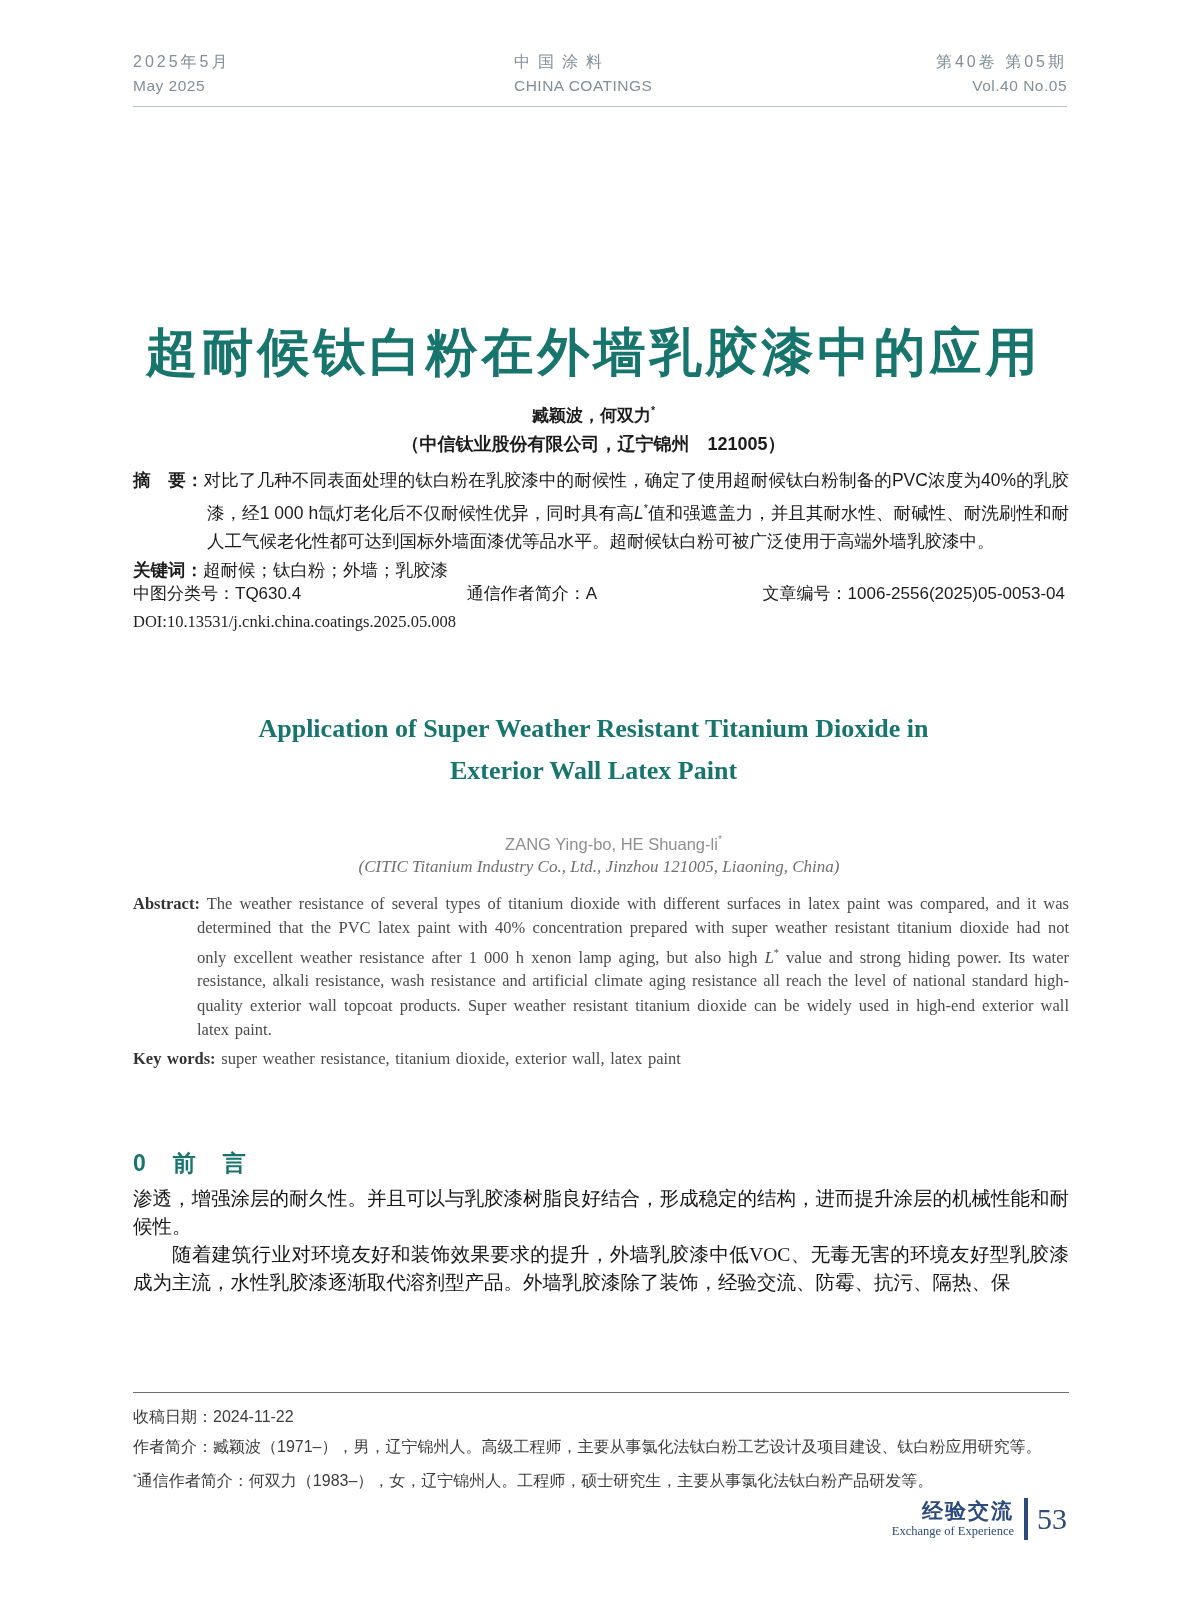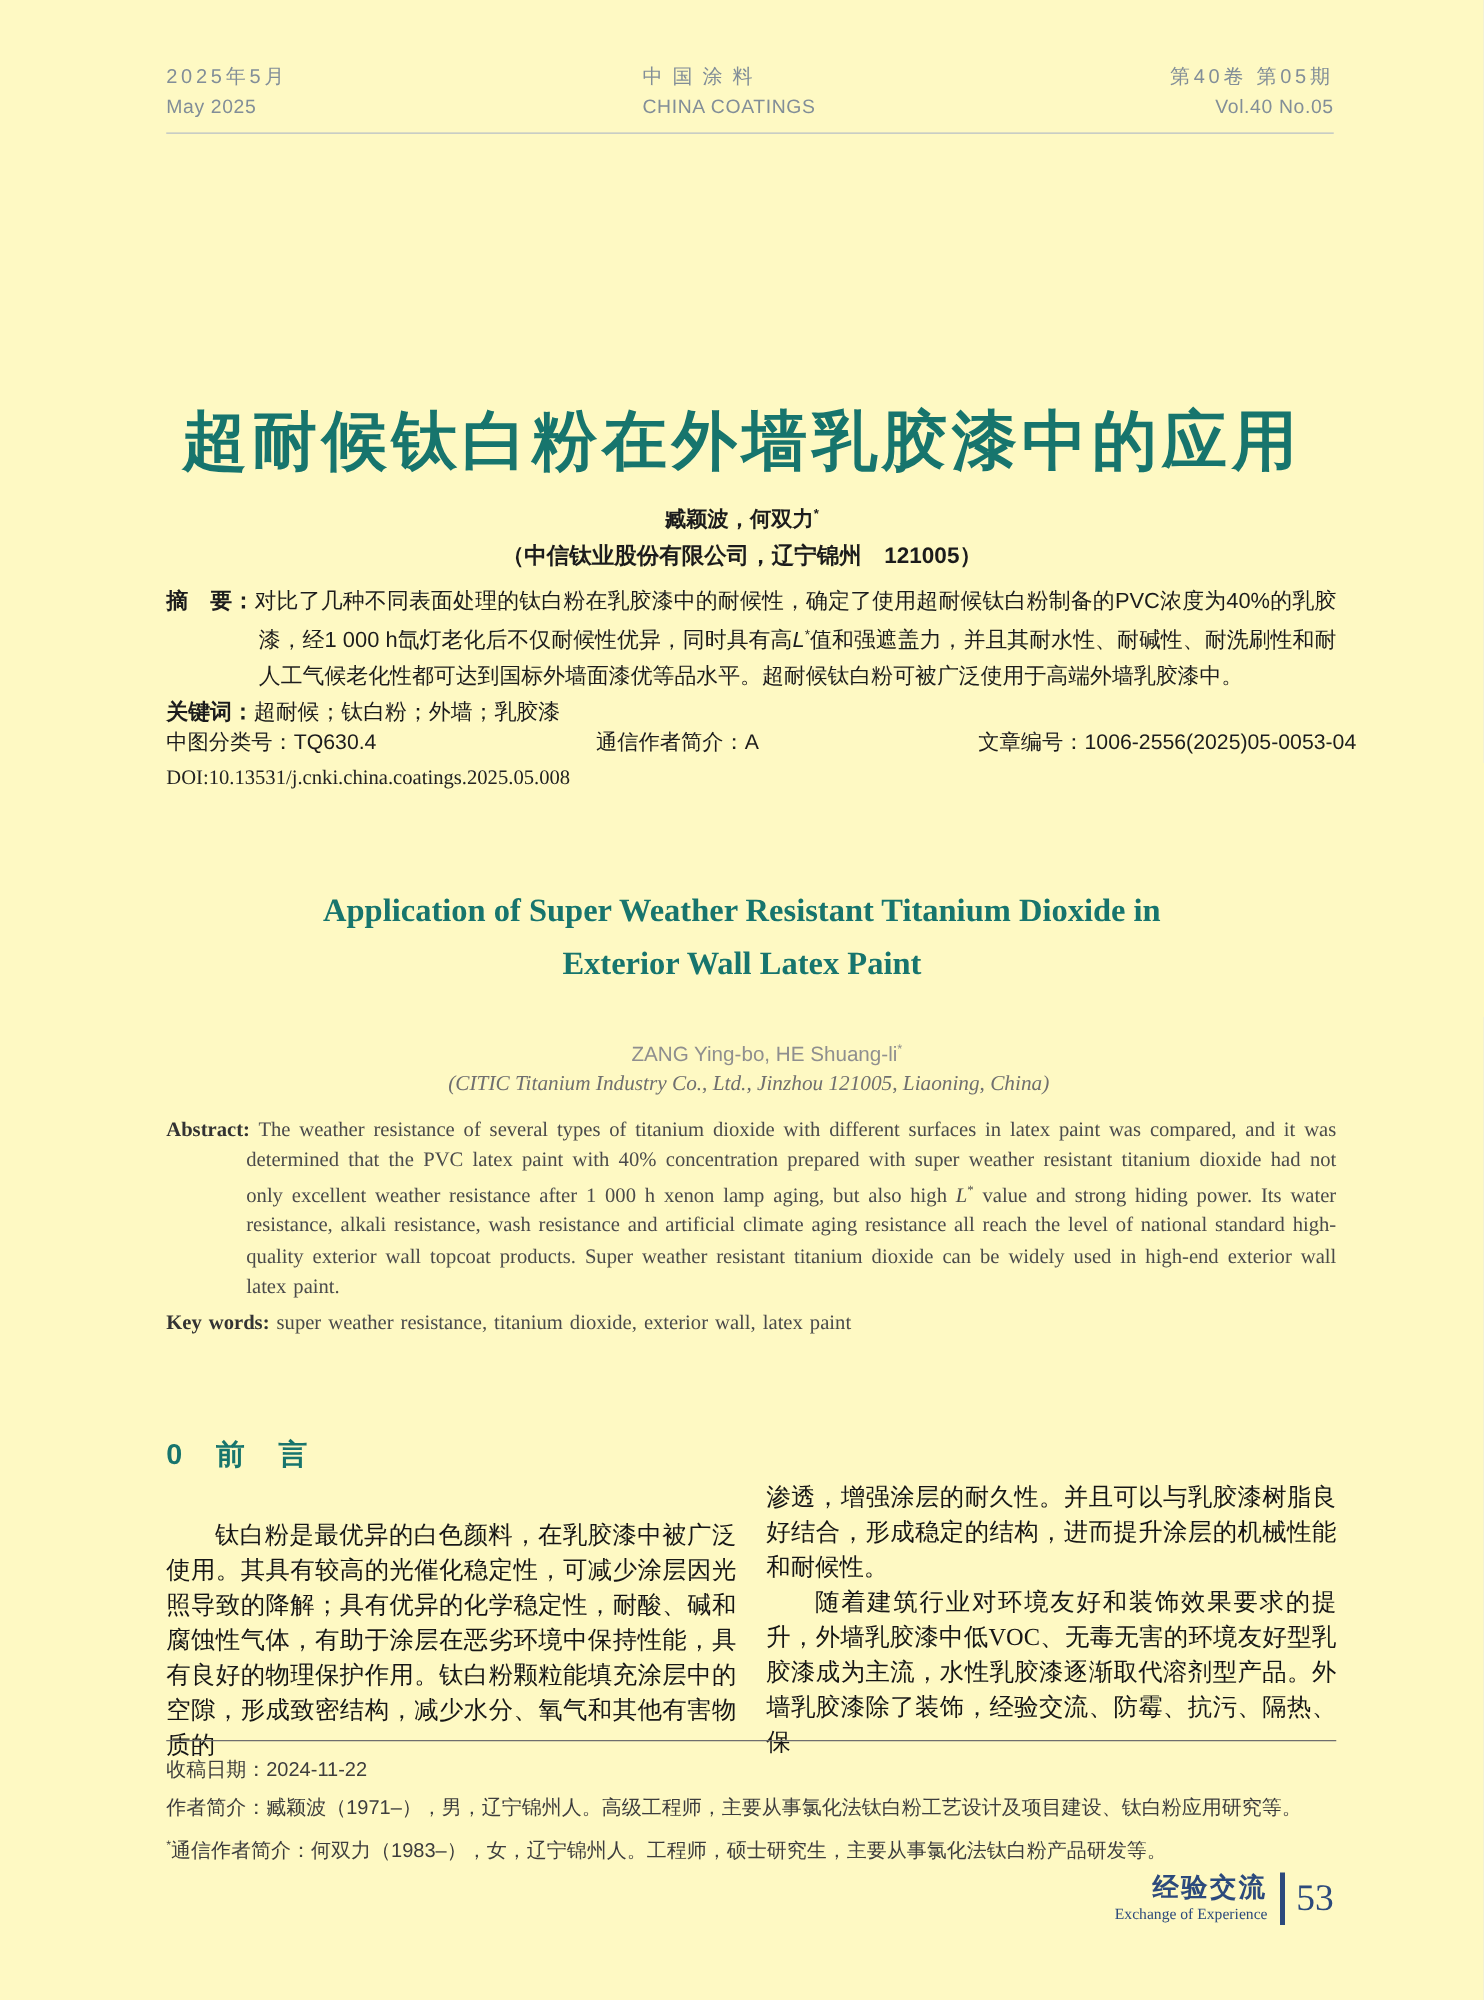--- a/index.html
+++ b/index.html
@@ -1,18 +1,18 @@
 <!DOCTYPE html>
 <html><head>
 <meta charset="utf-8">
 <style>
   html,body { margin:0; padding:0; background:#e8e8e8; }
   .page {
     position:relative; width:1187px; height:1600px; margin:0 auto;
-    background:#fef9c3; overflow:hidden;
+    background:#ffffff; overflow:hidden;
     font-family:"Liberation Sans", sans-serif; color:#1c1c1c;
   }
   
   .jheader {
     position:absolute; top:50px; left:133px; right:120px;
     display:flex; justify-content:space-between; align-items:flex-end;
     color:#828e98; border-bottom:1.5px solid #b7bfc6; padding-bottom:8px;
   }
   .jheader .cell { line-height:24px; font-size:16px; }
   .jheader .c-left { text-align:left; }
@@ -38,21 +38,21 @@
   .abs-zh {
     position:absolute; top:466px; left:133px; right:118px;
     font-size:17.5px; line-height:28px; text-align:justify;
   }
   .hang-zh { padding-left:74px; text-indent:-74px; }
   .abs-zh .label { font-weight:bold; }
   .kw-zh { margin-top:1px; }
   .kw-zh .label { font-weight:bold; }
   
   .meta-row {
-    position:absolute; top:582px; left:133px; right:102px;
+    position:absolute; top:582px; left:133px; right:122px;
     display:flex; justify-content:space-between; font-size:17px;
   }
   .doi {
     position:absolute; top:612px; left:133px;
     font-family:"Liberation Serif", serif; font-size:16.5px; color:#222;
   }
   
   .title-en {
     position:absolute; top:708px; left:0; right:0; text-align:center;
     color:#17756d; font-family:"Liberation Serif", serif;
@@ -156,23 +156,20 @@
   <div class="authors-en"><span>ZANG Ying-bo, HE Shuang-li</span><sup>*</sup></div>
   <div class="affil-en">(CITIC Titanium Industry Co., Ltd., Jinzhou 121005, Liaoning, China)</div>
 
   <div class="abs-en">
     <div class="hang-en"><span class="label">Abstract:</span> <span>The weather resistance of several types of titanium dioxide with different surfaces in latex paint was compared, and it was determined that the PVC latex paint with 40% concentration prepared with super weather resistant titanium dioxide had not only excellent weather resistance after 1 000 h xenon lamp aging, but also high </span><i>L</i><sup>*</sup><span> value and strong hiding power. Its water resistance, alkali resistance, wash resistance and artificial climate aging resistance all reach the level of national standard high-quality exterior wall topcoat products. Super weather resistant titanium dioxide can be widely used in high-end exterior wall latex paint.</span></div>
     <div class="kw-en"><span class="label">Key words:</span> <span>super weather resistance, titanium dioxide, exterior wall, latex paint</span></div>
   </div>
 
   <div class="section-heading">0　前　言</div>
   <div class="columns">
-    <div class="col col-left">
-      <p class="indent">钛白粉是最优异的白色颜料，在乳胶漆中被广泛使用。其具有较高的光催化稳定性，可减少涂层因光照导致的降解；具有优异的化学稳定性，耐酸、碱和腐蚀性气体，有助于涂层在恶劣环境中保持性能，具有良好的物理保护作用。钛白粉颗粒能填充涂层中的空隙，形成致密结构，减少水分、氧气和其他有害物质的</p>
-    </div>
     <div class="col col-right">
       <p>渗透，增强涂层的耐久性。并且可以与乳胶漆树脂良好结合，形成稳定的结构，进而提升涂层的机械性能和耐候性。</p>
       <p class="indent">随着建筑行业对环境友好和装饰效果要求的提升，外墙乳胶漆中低VOC、无毒无害的环境友好型乳胶漆成为主流，水性乳胶漆逐渐取代溶剂型产品。外墙乳胶漆除了装饰，经验交流、防霉、抗污、隔热、保</p>
     </div>
   </div>
 
   <div class="footnote-rule"></div>
   <div class="footnotes">
     <div>收稿日期：2024-11-22</div>
     <div>作者简介：臧颖波（1971–），男，辽宁锦州人。高级工程师，主要从事氯化法钛白粉工艺设计及项目建设、钛白粉应用研究等。</div>

